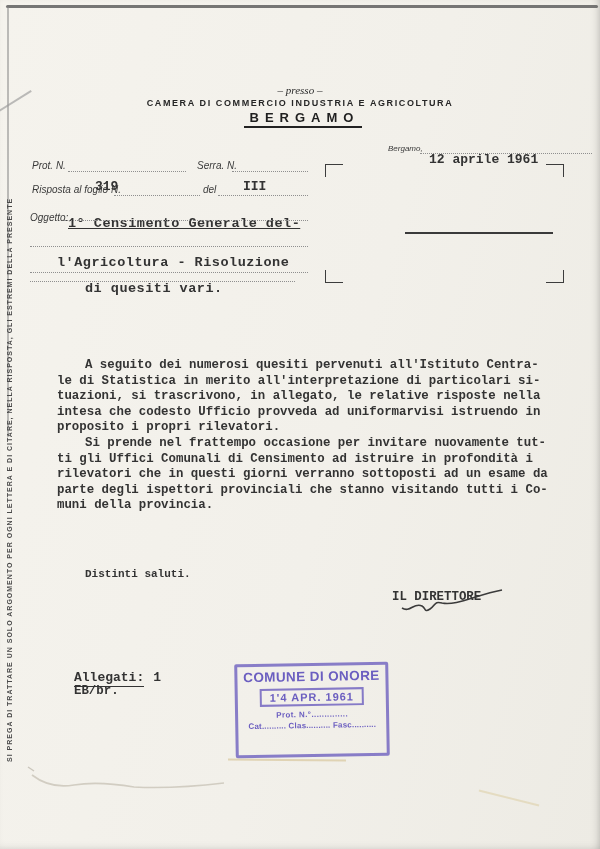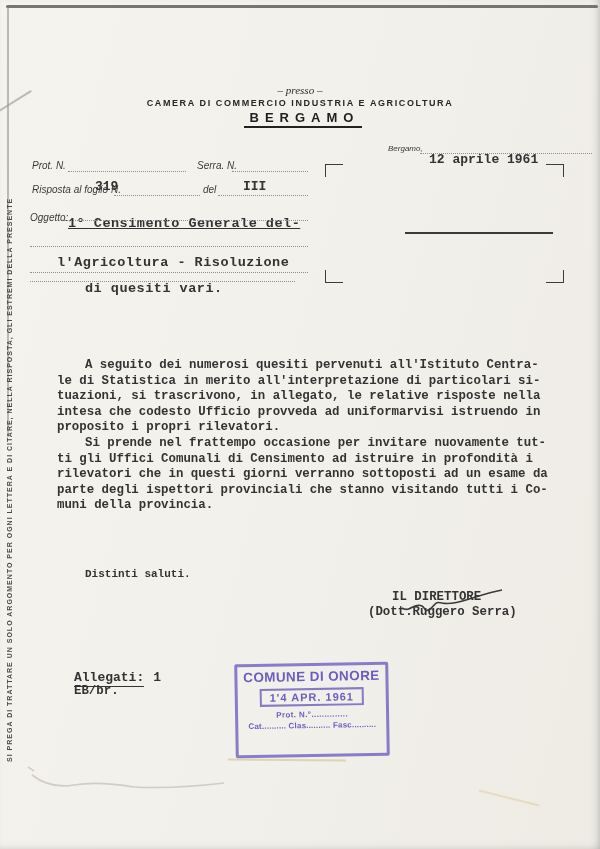--- a/index.html
+++ b/index.html
@@ -135,21 +135,20 @@
 intesa che codesto Ufficio provveda ad uniformarvisi istruendo in
 proposito i propri rilevatori.</div>
   <div class="para p2 mono">Si prende nel frattempo occasione per invitare nuovamente tut-
 ti gli Uffici Comunali di Censimento ad istruire in profondità i
 rilevatori che in questi giorni verranno sottoposti ad un esame da
 parte degli ispettori provinciali che stanno visitando tutti i Co-
 muni della provincia.</div>
   <div class="closing mono">Distinti saluti.</div>
 
   <div class="sig-title mono">IL DIRETTORE</div>
-  <div class="sig-name mono">(Dott.Ruggero Serra)</div>
   <svg class="sig-scribble" width="110" height="28">
     <path d="M4,22 C12,27 16,16 24,20 C28,22 26,27 32,23 C38,19 36,15 44,17 C58,20 78,9 104,4" stroke="#3b3b3b" stroke-width="1.6" fill="none"></path>
   </svg>
 
   <div class="allegati mono">
     <span class="u">Allegati:</span><span class="v">1</span>
   </div>
   <div class="initials mono">EB/br.</div>
 
   <div class="stamp">

